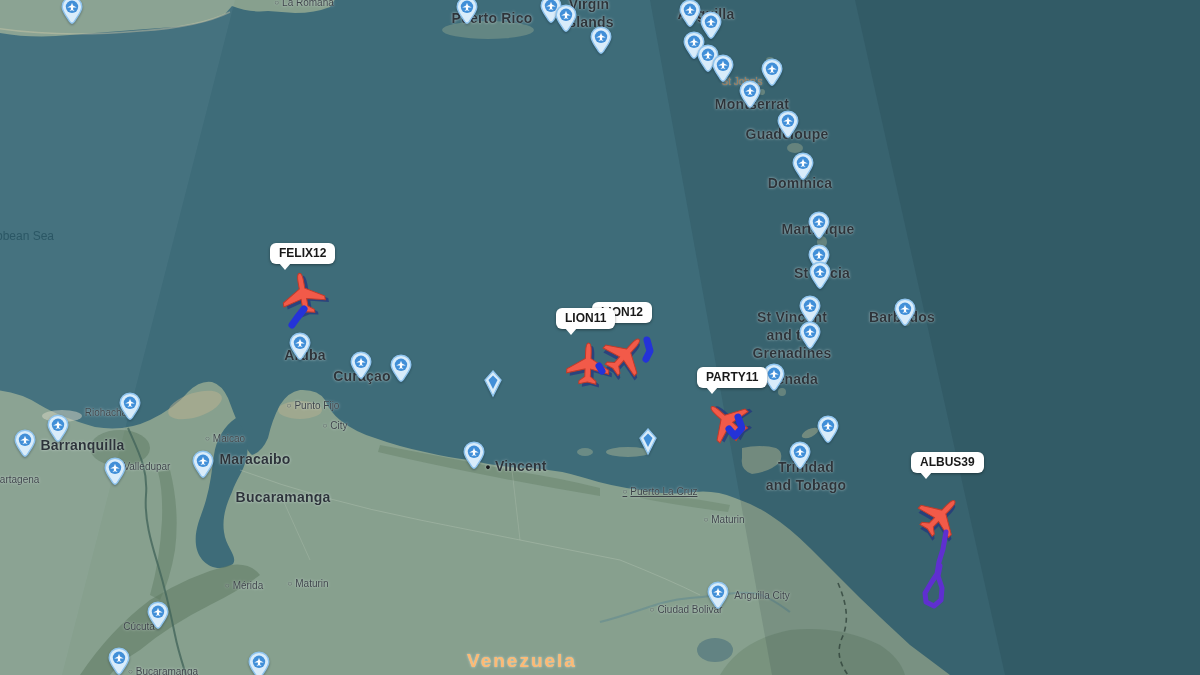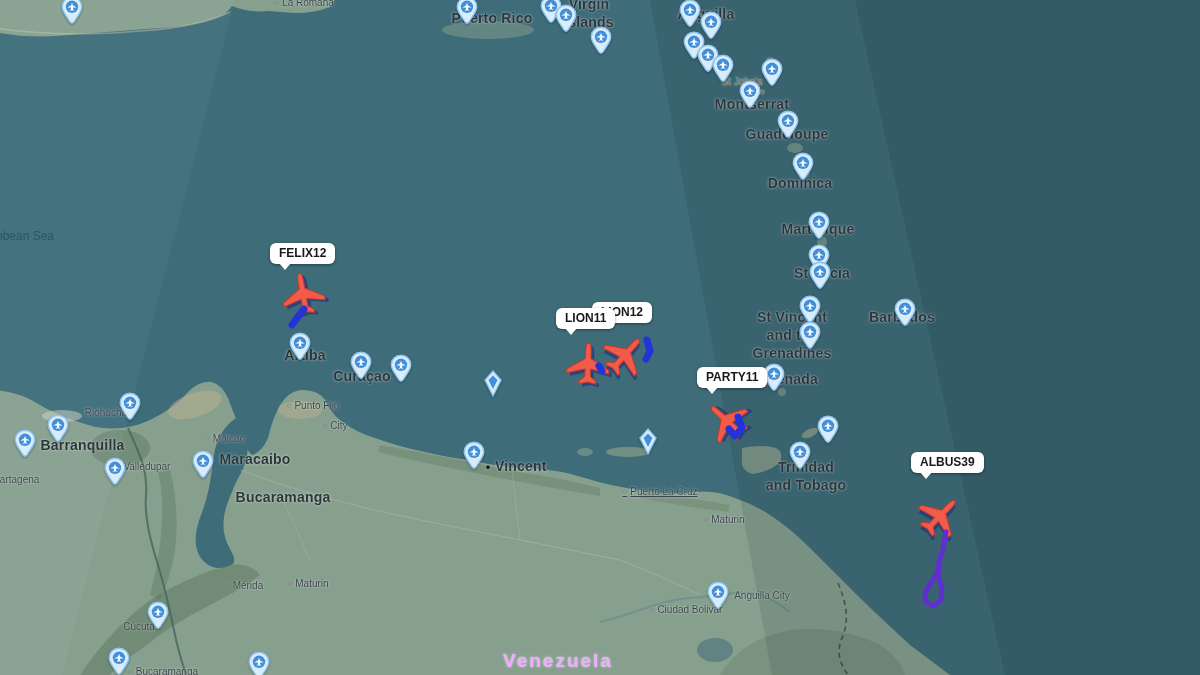--- a/index.html
+++ b/index.html
@@ -6,21 +6,21 @@
   #stage{position:relative;width:1200px;height:675px;overflow:hidden;
          font-family:"Liberation Sans",sans-serif;cursor:grab;}
   #basemap{position:absolute;left:0;top:0;z-index:1;}
   #labels,#markers{position:absolute;inset:0;z-index:3;}
   #trails{position:absolute;inset:0;z-index:6;pointer-events:none;}
 
   .lbl{position:absolute;transform:translateX(-50%);text-align:center;white-space:nowrap;z-index:4;
        color:#2d343a;text-shadow:0 0 3px rgba(235,245,245,.55),0 0 1px rgba(235,245,245,.45);}
   .lbl.big{font-size:14px;font-weight:700;letter-spacing:.2px;}
   .lbl.town{font-size:10px;font-weight:400;color:#3d4449;}
-  .lbl.country{font-size:19px;font-weight:700;letter-spacing:2px;color:#f0abfc;margin-left:36px;}
+  .lbl.country{font-size:19px;font-weight:700;letter-spacing:2px;color:#fdba74;}
   .lbl.sea{font-size:12px;font-weight:400;color:#2b5765;text-shadow:none;}
   .lbl.tan{color:#9b7a58;}
   .lbl .ln{display:block;line-height:1.28;}
   .dot-icon{font-size:8px;vertical-align:1px;margin-right:3px;color:#4a5156;}
   .cap-icon{font-size:9px;vertical-align:1px;margin-right:4px;color:#17191b;}
 
   .pin{position:absolute;z-index:5;width:22px;height:29px;margin:-10.5px 0 0 -11px;}
   .pin svg{display:block;filter:drop-shadow(0 1px 1px rgba(0,20,40,.35));}
 
   .plane{position:absolute;z-index:7;width:52px;height:52px;margin:-26px 0 0 -26px;}

